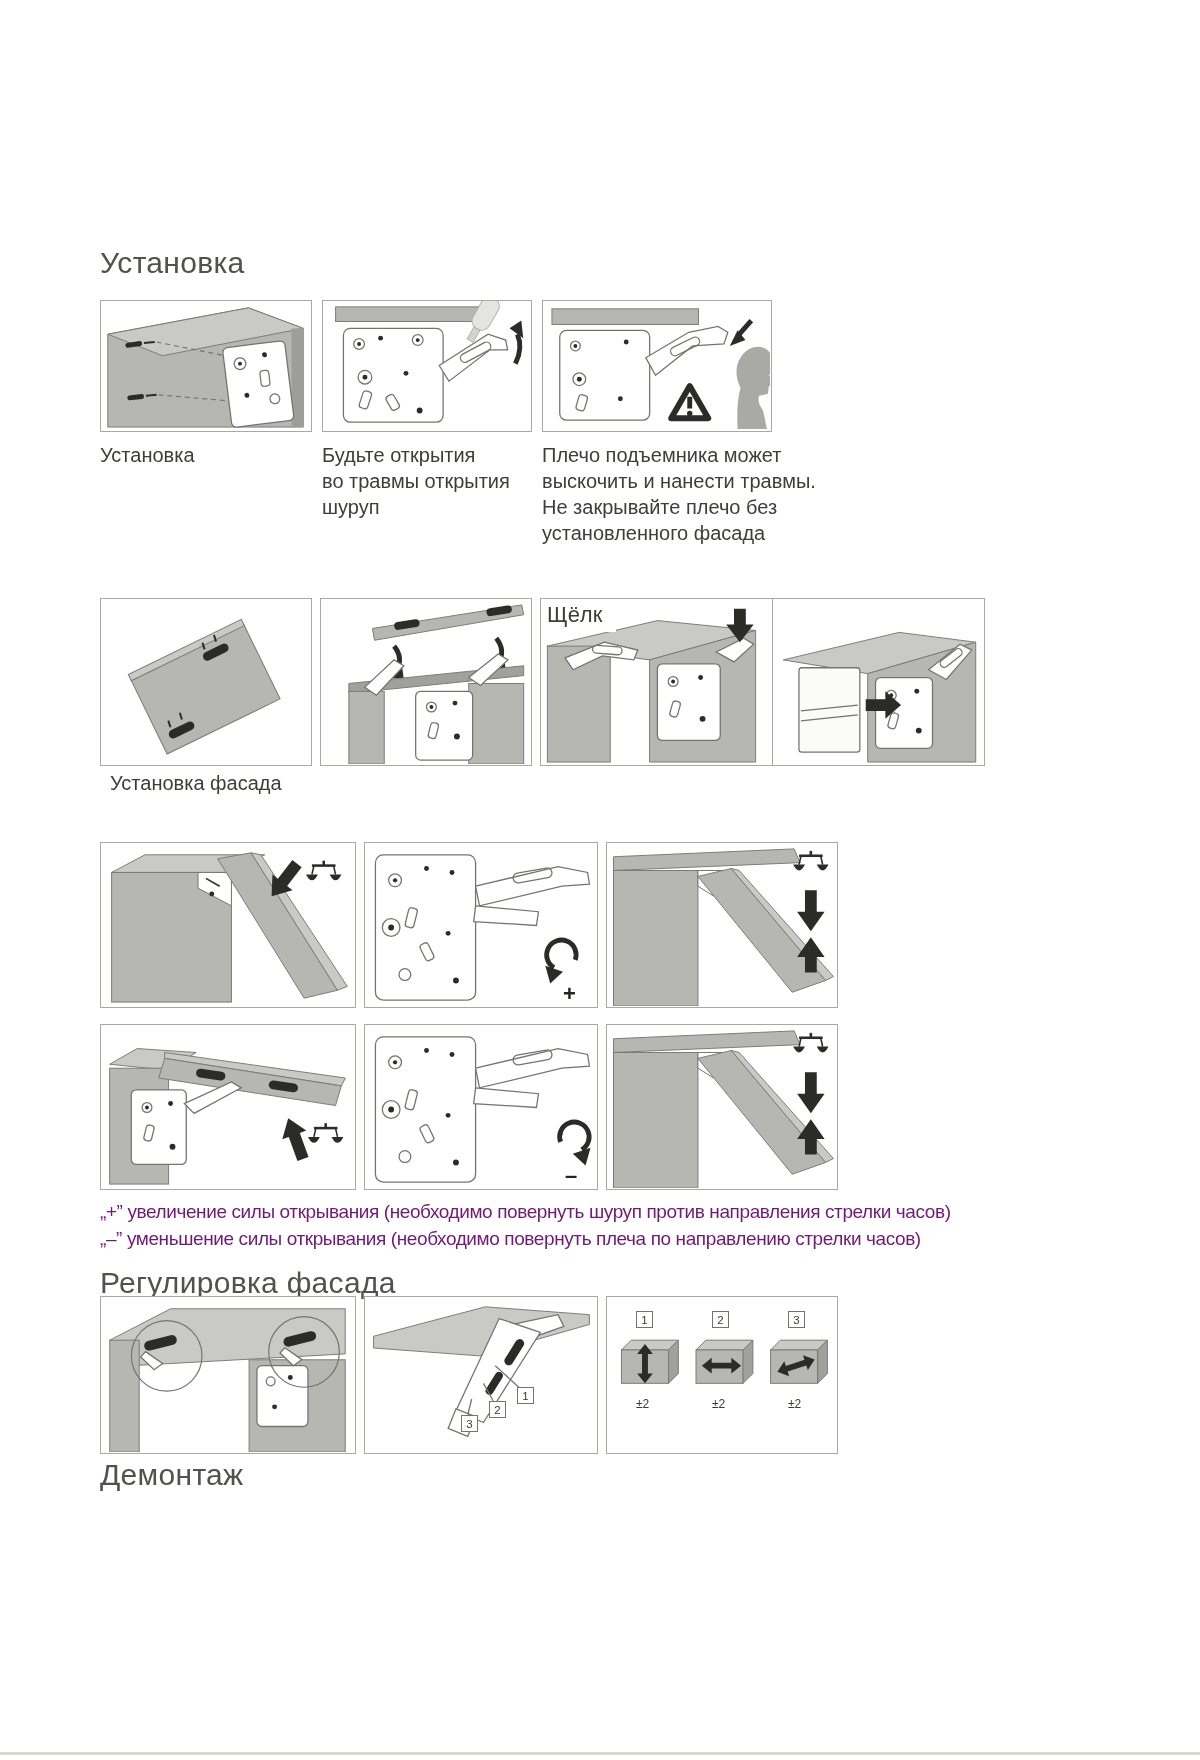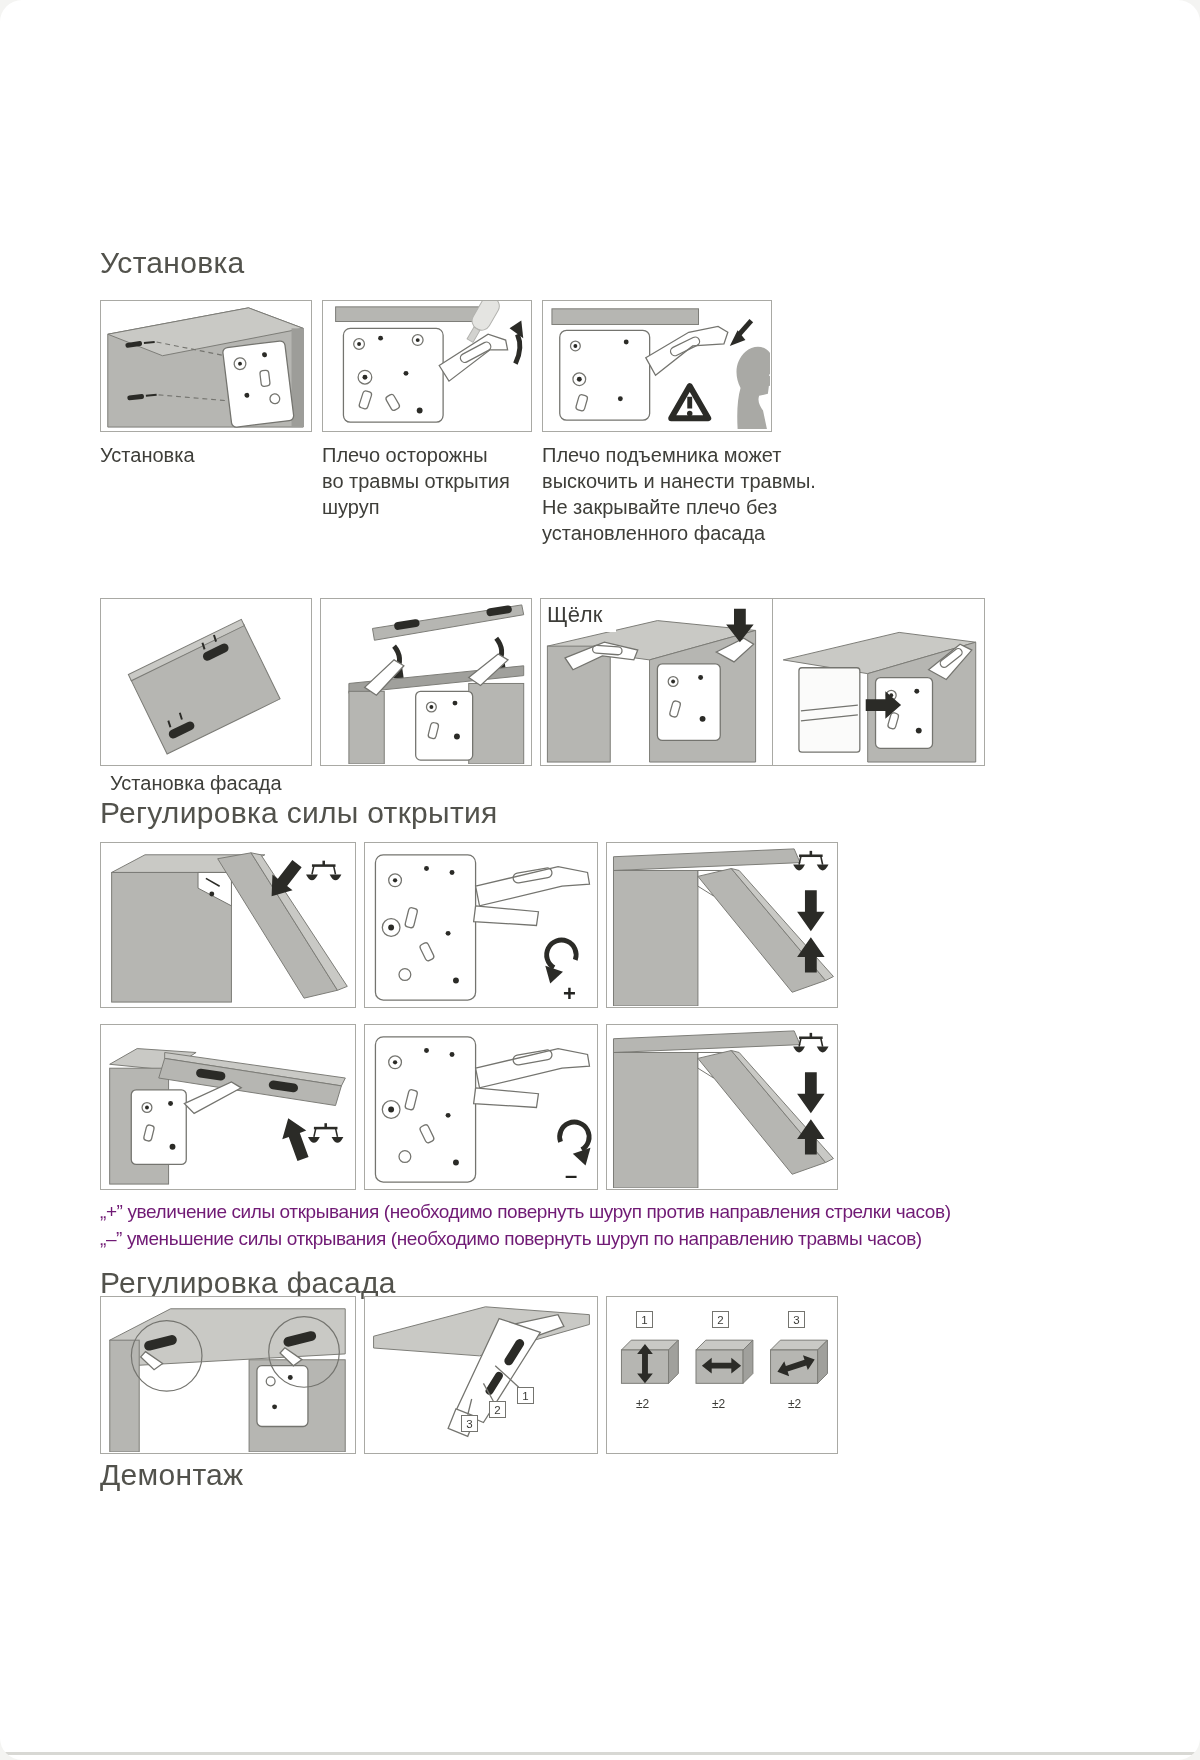--- a/index.html
+++ b/index.html
@@ -1,17 +1,17 @@
 <!DOCTYPE html>
 <html><head>
 <meta charset="utf-8">
 <style>
   html,body{margin:0;padding:0;background:#f4f4f2;}
   .page{position:relative;width:1200px;height:1760px;background:#ffffff;overflow:hidden;
-        font-family:"Liberation Sans","DejaVu Sans",sans-serif;border-radius:22px;}
+        font-family:"Liberation Sans","DejaVu Sans",sans-serif;}
   .h1{position:absolute;font-size:30px;font-weight:400;color:#52524c;letter-spacing:.3px;}
   .panel{position:absolute;background:#fff;border:1.5px solid #a9a9a4;box-sizing:border-box;}
   .cap{position:absolute;font-size:20px;line-height:26px;color:#3e3e39;}
   .cap span{display:block;}
   .note{position:absolute;font-size:19px;line-height:27px;color:#701a75;letter-spacing:-0.4px;white-space:nowrap;}
   .click-label{position:absolute;left:0px;top:1px;background:#fff;padding:2px 14px 4px 6px;
                font-size:22px;color:#3c3c38;}
   .signo{position:absolute;font-size:22px;font-weight:700;color:#232320;}
   .numbox{position:absolute;width:17px;height:17px;border:1.2px solid #74746f;background:#fff;
           font-size:11.5px;color:#3a3a36;display:flex;align-items:center;justify-content:center;box-sizing:border-box;}
@@ -121,21 +121,21 @@
         <circle cx="149" cy="115" r="2.8" class="ink"></circle>
       </g>
       <path fill="#a9a9a5" d="M198,131 c-1,-18 0,-32 3,-42 c-7,-14 -5,-28 5,-37 c8,-7 19,-7 25,1 c5,7 4,17 -1,23 l9,8 -9,3 -1,8 -9,2 c-2,6 1,11 4,15 l4,19 z"></path>
     </svg>
   </div>
 
   <div class="cap" style="left:100px;top:442px;">
     <span>Установка</span>
   </div>
   <div class="cap" style="left:322px;top:442px;">
-    <span>Плечо осторожны</span>
+    <span>Будьте открытия</span>
     <span>во травмы открытия</span>
     <span>шуруп</span>
   </div>
   <div class="cap" style="left:542px;top:442px;">
     <span>Плечо подъемника может</span>
     <span>выскочить и нанести травмы.</span>
     <span>Не закрывайте плечо без</span>
     <span>установленного фасада</span>
   </div>
 
@@ -231,21 +231,20 @@
         <path class="ln" d="M28,114 l58,-6 M28,124 l58,-6"></path>
       </g>
       <polygon class="ink" points="94,102 114,102 114,94 130,108 114,122 114,114 94,114"></polygon>
     </svg>
   </div>
 
   <div class="cap" style="left:100px;top:770px;margin-left:10px;">
     <span>Установка фасада</span>
   </div>
 
-  <div class="h1" style="left:100px;top:796px;">Регулировка силы открытия</div>
 
   <div class="panel" style="left:100px;top:842px;width:256px;height:166px;">
     <svg viewBox="0 0 256 166" width="253" height="163">
       <polygon class="cabL" points="10,30 44,12 166,12 132,30"></polygon>
       <rect class="cab" x="10" y="30" width="122" height="132"></rect>
       <polygon fill="#fff" stroke="#74746f" points="98,30 132,30 132,64 98,46"></polygon>
       <line x1="106" y1="36" x2="120" y2="44" class="inkln2"></line>
       <circle cx="112" cy="52" r="2.5" class="ink"></circle>
       <polygon class="cab" points="118,16 152,10 240,150 206,158"></polygon>
       <polygon class="cabL" points="152,10 162,12 250,146 240,150"></polygon>
@@ -388,21 +387,21 @@
         <line x1="24" y1="5" x2="26" y2="14" class="inkln2"></line>
         <path class="ink" d="M-4,14 q6,12 12,0 z"></path>
         <path class="ink" d="M20,14 q6,12 12,0 z"></path>
       </g>
       <polygon class="ink" points="201,48 213,48 213,70 221,70 207,90 193,70 201,70"></polygon>
       <polygon class="ink" points="207,96 221,116 213,116 213,132 201,132 201,116 193,116"></polygon>
     </svg>
   </div>
 
   <div class="note" style="left:100px;top:1198px;">„+” увеличение силы открывания (необходимо повернуть шуруп против направления стрелки часов)</div>
-  <div class="note" style="left:100px;top:1225px;">„–” уменьшение силы открывания (необходимо повернуть шуруп по направлению травмы часов)</div>
+  <div class="note" style="left:100px;top:1225px;">„–” уменьшение силы открывания (необходимо повернуть плеча по направлению стрелки часов)</div>
 
   <div class="h1" style="left:100px;top:1238px;margin-top:28px;">Регулировка фасада</div>
 
   <div class="panel" style="left:100px;top:1296px;width:256px;height:158px;">
     <svg viewBox="0 0 256 158" width="253" height="155">
       <polygon class="cabL" points="8,44 70,12 248,12 248,58 30,70"></polygon>
       <rect class="cab" x="8" y="44" width="30" height="114" stroke="none"></rect>
       <rect class="cab" x="150" y="64" width="98" height="94" stroke="none"></rect>
       <g>
         <rect x="158" y="70" width="52" height="62" rx="5" class="wht"></rect>

